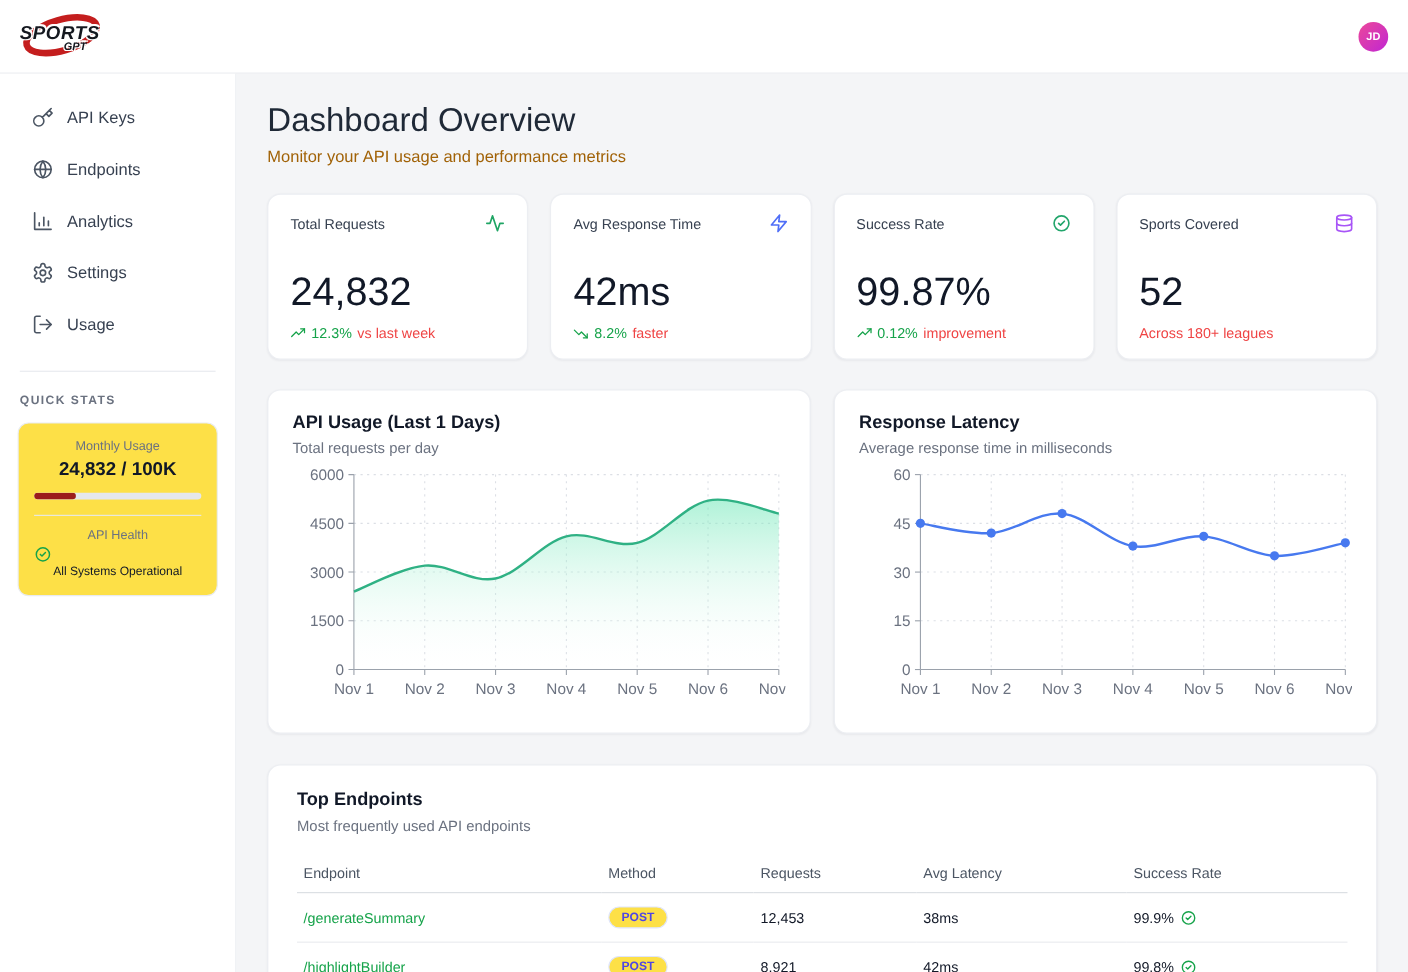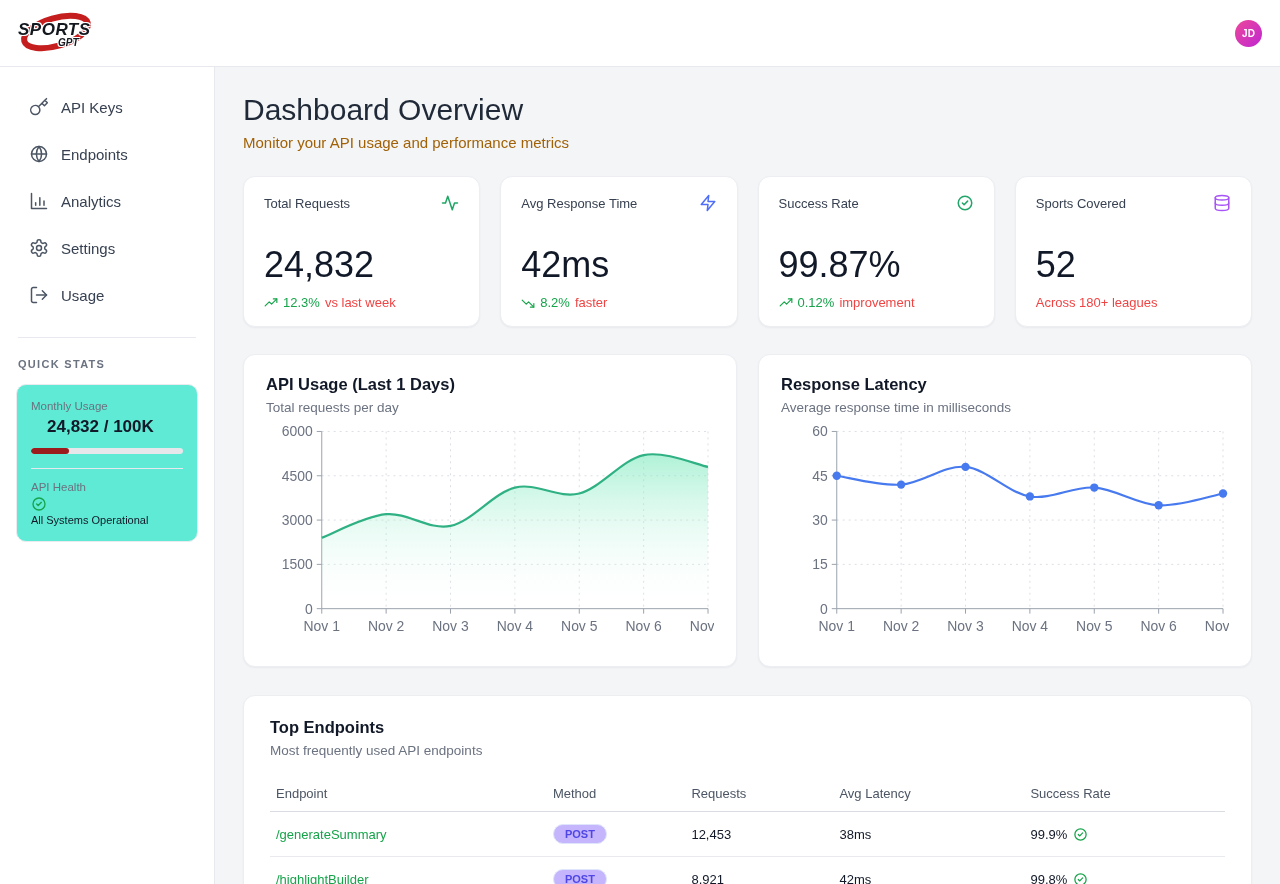--- a/index.html
+++ b/index.html
@@ -22,21 +22,21 @@
 
   
   .nav-item { display:flex; align-items:center; gap:12px; padding:9px 12px; border-radius:9px;
     font-size:15px; color:#374151; margin-bottom:7px; cursor:pointer; border:1px solid transparent; }
   .nav-item svg { width:20px; height:20px; stroke:#4b5563; fill:none; stroke-width:1.8;
     stroke-linecap:round; stroke-linejoin:round; flex:none; }
   .nav-item.active { background:#fdf1ee; border-color:#f3d9d2; color:#111827; }
   .nav-item.active svg { stroke:#1f2937; }
   .side-divider { border:none; border-top:1px solid #e7e9ee; margin:22px 2px 20px; }
   .quick-title { font-size:11px; font-weight:700; letter-spacing:1.3px; color:#6b7280; margin:0 2px 14px; }
-  .quick-card { background:#5eead4; border:1px solid #e9ebef; border-radius:10px; padding:15px 14px; }
+  .quick-card { background:#fde047; border:1px solid #e9ebef; border-radius:10px; padding:15px 14px;text-align:center; }
   .q-label { font-size:11.5px; color:#6b7280; }
   .q-value { font-size:17px; font-weight:700; color:#111827; margin:5px 16px 11px; }
   .q-track { height:6px; background:#e5e7eb; border-radius:4px; overflow:hidden; }
   .q-fill { height:100%; background:#9b1c1c; border-radius:4px; }
   .q-div { border:none; border-top:1px solid #e7e9ee; margin:14px 0 12px; }
   .q-health { margin-top:5px; }
   .q-health svg { width:16px; height:16px; stroke:#16a34a; fill:none; stroke-width:2;
     stroke-linecap:round; stroke-linejoin:round; display:block; margin:3px 0 2px; }
   .q-status { font-size:11px; color:#111827; }
 
@@ -69,21 +69,21 @@
   .chart-svg .axis { stroke:#9aa1ab; stroke-width:1; }
   .chart-svg .tick { font-size:14px; fill:#6b7280; font-family:"Liberation Sans",sans-serif; }
 
   
   .table-card { margin-top:28px; padding:22px 26px 8px; }
   .tbl { width:100%; border-collapse:collapse; margin-top:22px; }
   .tbl th { text-align:left; font-size:13px; font-weight:400; color:#4b5563;
     padding:6px 6px 10px; border-bottom:1px solid #d9dde2; }
   .tbl td { font-size:13px; color:#111827; padding:12px 6px; border-bottom:1px solid #e8eaee; }
   .endpoint-link { color:#16a34a; cursor:pointer; }
-  .method-pill { display:inline-block; background:#c4b5fd; color:#4f46e5; border:1px solid #dfe5fb;
+  .method-pill { display:inline-block; background:#fde047; color:#4f46e5; border:1px solid #dfe5fb;
     border-radius:999px; padding:3px 11px; font-size:11px; font-weight:700; }
   .sr-cell { display:flex; align-items:center; gap:6px; }
   .sr-cell svg { width:15px; height:15px; stroke:#16a34a; fill:none; stroke-width:2;
     stroke-linecap:round; stroke-linejoin:round; }
 
   
   .logo-text { position:absolute; left:4px; top:12px; font-style:italic; font-weight:800;
     font-size:17px; letter-spacing:.5px; color:#14181f;
     text-shadow:-1px -1px 0 #fff,1px -1px 0 #fff,-1px 1px 0 #fff,1px 1px 0 #fff; }
   .logo-sub { position:absolute; left:44px; top:29px; font-style:italic; font-weight:800;

